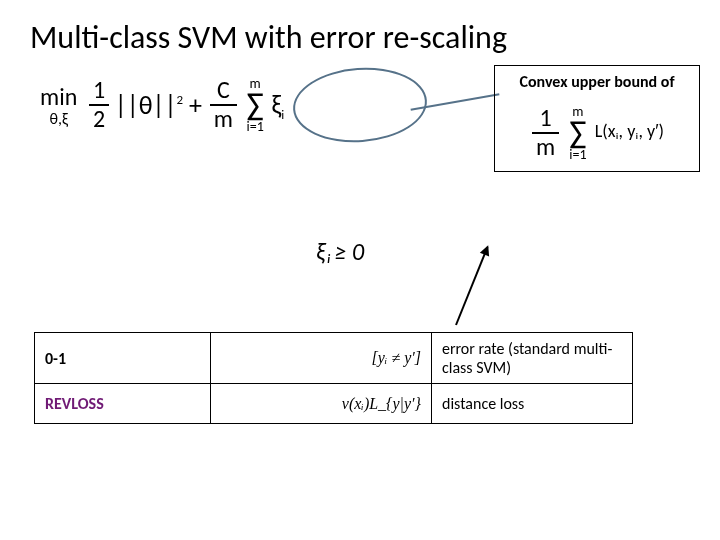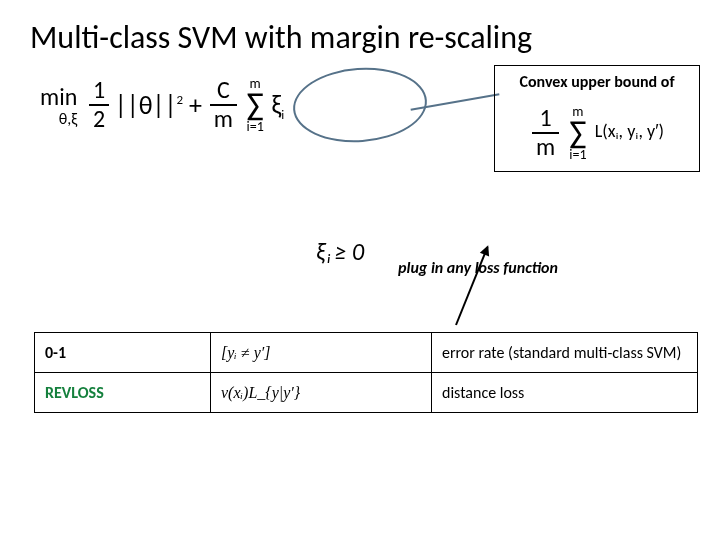--- a/index.html
+++ b/index.html
@@ -1,20 +1,20 @@
 <!DOCTYPE html>
 <html><head>
 <meta charset="utf-8">
 <style>
 html,body{margin:0;padding:0;width:720px;height:540px;background:#fff;font-family:Calibri,Arial,sans-serif;color:#000}
 .slide{position:relative;width:720px;height:540px;box-sizing:border-box}
 .title{font-size:32px;padding:18px 30px 0 30px;font-weight:400}
 .formula-area{position:relative;height:230px;margin-top:8px}
 .objective{position:absolute;left:40px;top:10px}
-.objective .min{display:inline-block;vertical-align:middle;text-align:right;margin-right:6px}
+.objective .min{display:inline-block;vertical-align:middle;text-align:center;margin-right:6px}
 .objective .min-top{font-size:24px}
 .objective .min-sub{font-size:16px;margin-top:-2px}
 .frac{display:inline-block;text-align:center;vertical-align:middle;font-size:24px;margin:0 2px}
 .frac .num{border-bottom:2px solid #000;padding:0 4px;line-height:1.1}
 .frac .den{padding:0 4px;line-height:1.1}
 .big{font-size:26px;vertical-align:middle}
 .theta2{}
 .sum{display:inline-block;text-align:center;vertical-align:middle;margin:0 4px;font-size:14px}
 .sum .sigma{font-size:32px;line-height:0.8}
 .oval{position:absolute;left:293px;top:3px;width:130px;height:70px;border:2.5px solid #567289;border-radius:50%;transform:rotate(-4deg)}
@@ -23,33 +23,33 @@
 .box-f{font-size:18px}
 .leader{position:absolute;left:410px;top:36px;width:90px;height:2px;background:#567289;transform:rotate(-10deg)}
 .constraint{position:absolute;left:40px;top:108px;font-size:24px;white-space:nowrap}
 .sup{font-size:13px;vertical-align:super}
 .sub{font-size:13px;vertical-align:sub}
 .lossbox{display:inline-block;border:2.5px solid #c0504d;padding:1px 5px;margin:0 4px}
 .xi-nn{position:absolute;left:316px;top:172px;font-size:24px}
 .arrow{position:absolute;left:455px;top:176px;width:2px;height:84px;background:#000;transform:rotate(22deg);transform-origin:bottom center}
 .arrow:before{content:'';position:absolute;top:-2px;left:-4px;border-left:5px solid transparent;border-right:5px solid transparent;border-bottom:10px solid #000}
 .plug{position:absolute;left:398px;top:258px;font-size:16px;font-style:italic;font-weight:700}
-.table{margin:0 34px;border:1.5px solid #000;border-collapse:collapse;width:664px}
+.table{margin:0 34px;border:1.5px solid #000;border-collapse:collapse;width:599px}
 .table td{border:1.5px solid #000;padding:6px 10px;font-size:16px;height:27px;vertical-align:middle}
 .table td:nth-child(1){width:155px;font-weight:700}
-.table td:nth-child(2){width:200px;text-align:left;font-family:'Cambria Math',serif;font-style:italic}
+.table td:nth-child(2){width:200px;text-align:right;font-family:'Cambria Math',serif;font-style:italic}
 .table td:nth-child(3){font-weight:400}
-.red{color:#15803d;font-weight:700}
+.red{color:#701a75;font-weight:700}
 .table-wrap{position:absolute;top:332px;left:0;width:720px}
 </style>
 </head>
 <body>
 
 <div class="slide">
-  <div class="title">Multi-class SVM with margin re-scaling</div>
+  <div class="title">Multi-class SVM with error re-scaling</div>
 
   <div class="formula-area">
     <div class="objective">
       <span class="min">
         <div class="min-top">min</div>
         <div class="min-sub">θ,ξ</div>
       </span>
       <span class="frac">
         <div class="num">1</div>
         <div class="den">2</div>
@@ -89,21 +89,20 @@
         </span>
         <span>L(xᵢ, yᵢ, y′)</span>
       </div>
     </div>
 
 
     <div class="xi-nn"><i>ξᵢ ≥ 0</i></div>
     <div class="arrow"></div>
   </div>
 
-  <div class="plug">plug in any loss function</div>
 
   <div class="table-wrap">
     <table class="table">
       <tbody>
           <tr>
         <td>0-1</td>
         <td>[yᵢ ≠ y′]</td>
         <td>error rate (standard multi-class SVM)</td>
       </tr>
       <tr>

